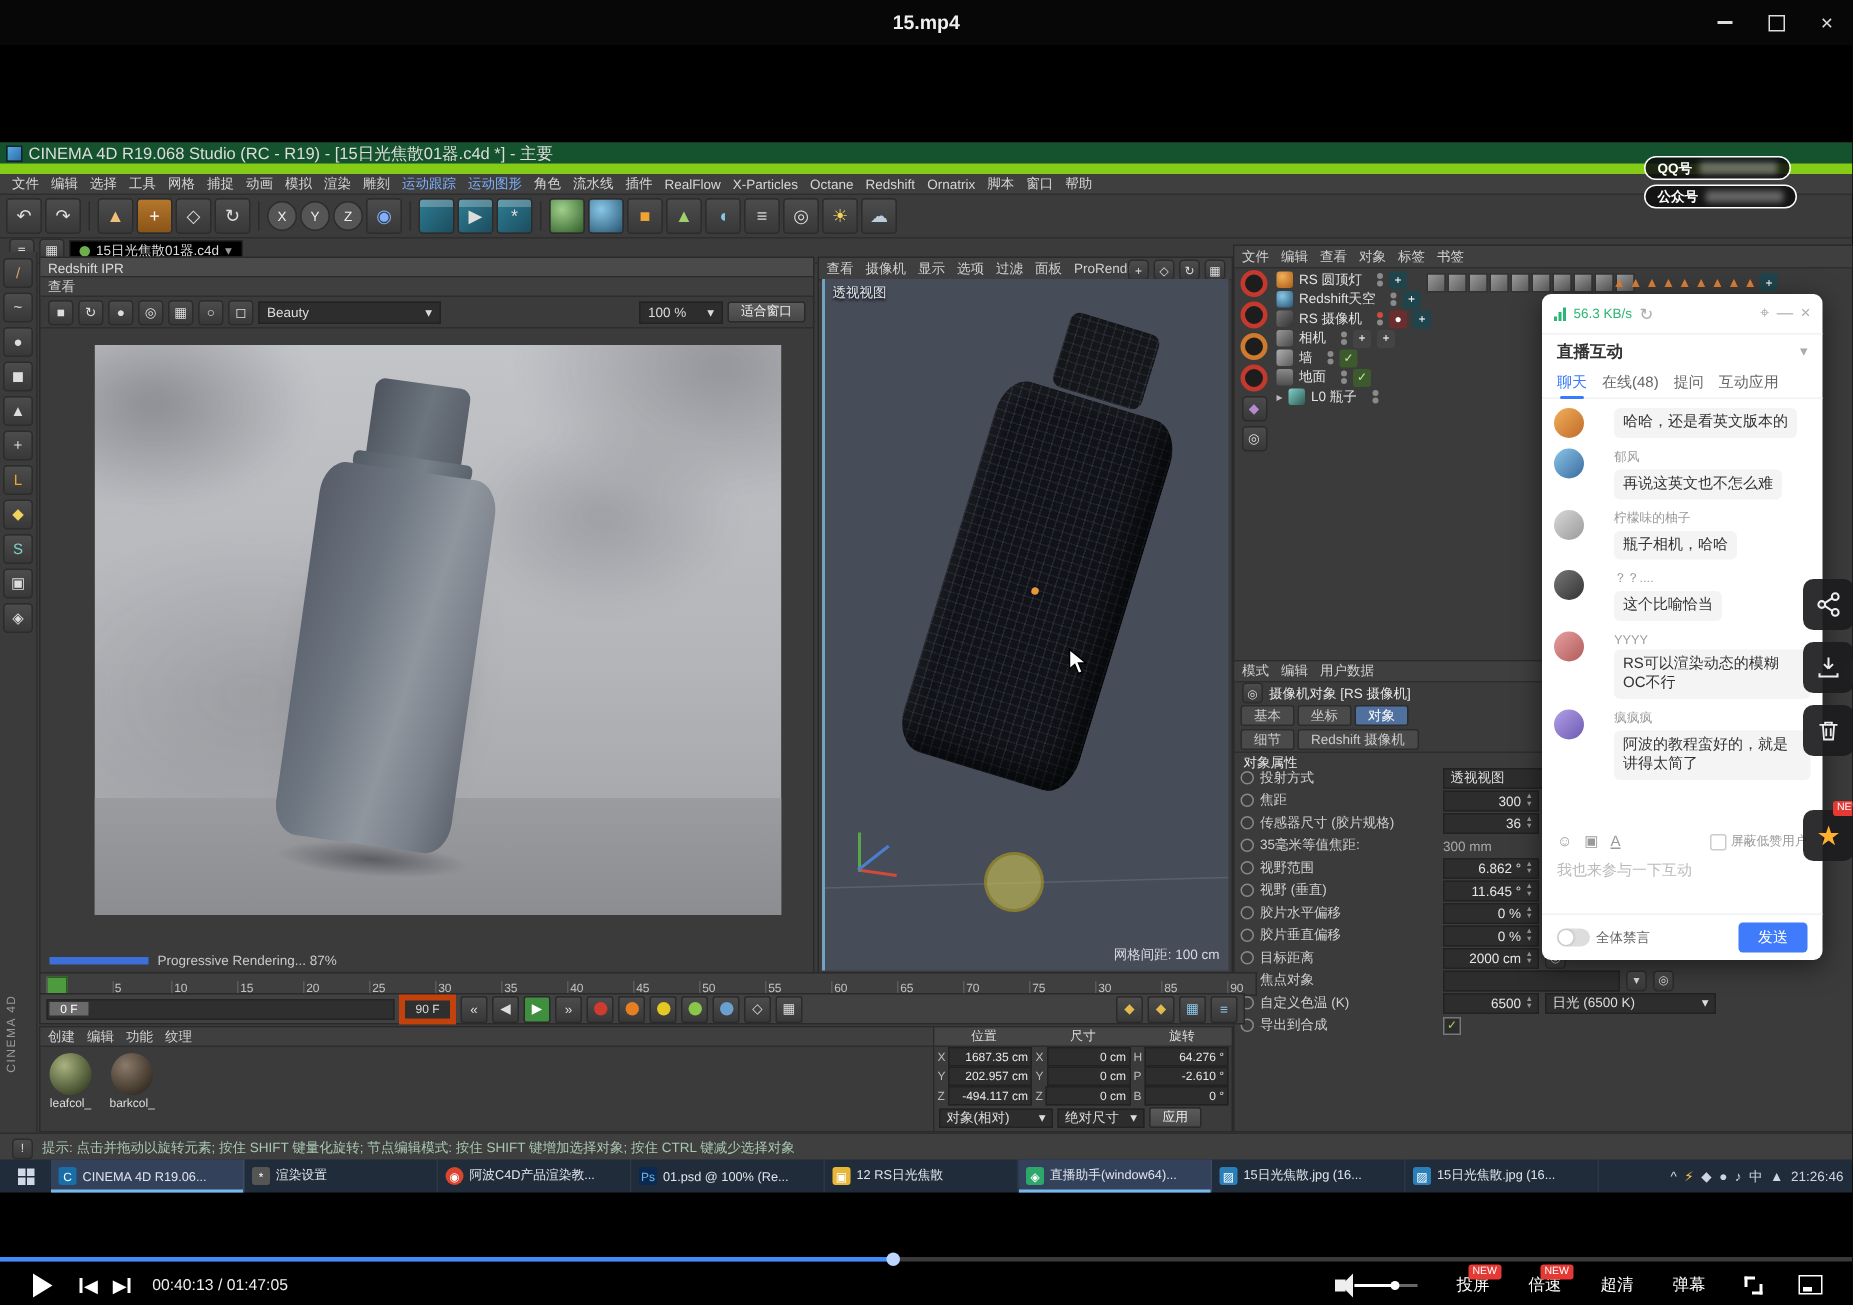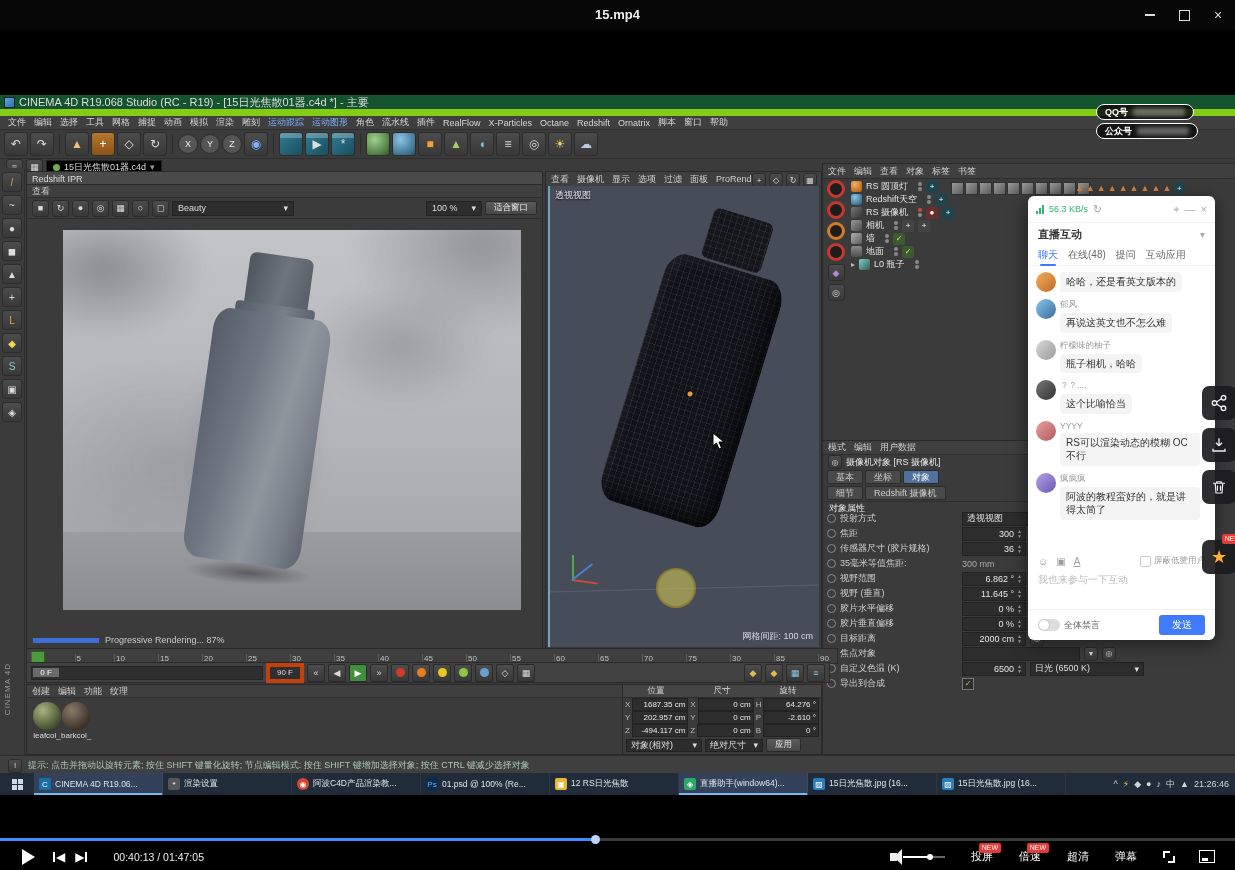--- a/index.html
+++ b/index.html
@@ -107,21 +107,21 @@
   .ruler span{font-size:8px;color:#c3c3c3;border-left:1px solid #5a5a5a;padding-left:1px}
   .playhead{position:absolute;left:4px;top:2px;width:11px;height:10px;background:#4e9a3f;border:1px solid #2c5c22}
   .transport{position:absolute;left:26px;top:567px;width:794px;height:19px;background:#414141;border:1px solid:#2a2a2a;display:flex;align-items:center;gap:3px;padding:0 4px}
   .tl-slider{width:230px;height:12px;background:#2f2f2f;border:1px solid #242424;position:relative}
   .tl-handle{position:absolute;left:1px;top:1px;width:26px;height:9px;background:#6a6a6a;font-size:8px;color:#fff;display:flex;align-items:center;justify-content:center}
   .fbox{background:#2f2f2f;border:4px solid #c2410c;height:12px;min-width:30px;display:flex;align-items:center;justify-content:center;font-size:8px;color:#ddd}
   .tr{width:16px;height:16px;border-radius:2px;background:linear-gradient(180deg,#4c4c4c,#383838);border:1px solid #2a2a2a;display:flex;align-items:center;justify-content:center;font-size:9px;color:#ddd;cursor:pointer}
   .dot{width:9px;height:9px;border-radius:50%}
   
   .mat-panel{position:absolute;left:26px;top:589px;width:596px;height:69px;background:#3b3b3b;border:1px solid #2a2a2a}
-  .mat-body{display:flex;gap:0;padding:4px 6px}
+  .mat-body{display:flex;gap:12px;padding:4px 6px}
   .mat-item{display:flex;flex-direction:column;align-items:center;gap:1px;cursor:pointer}
   .sphere{width:28px;height:28px;border-radius:50%;background:radial-gradient(circle at 35% 30%,#aab27e,#55603c 60%,#232a16)}
   .sphere.b2{background:radial-gradient(circle at 35% 30%,#8a7a6a,#4a3f33 60%,#1d1812)}
   .mat-name{font-size:8px;color:#ddd}
   .coord-panel{position:absolute;left:622px;top:589px;width:198px;height:69px;background:#3b3b3b;border:1px solid #2a2a2a;font-size:8.5px}
   .co-head{display:flex;height:12px;background:#454545;border-bottom:1px solid #2c2c2c;align-items:center}
   .co-head span{flex:1;text-align:center;color:#ddd;font-size:8.5px}
   .co-row{display:flex;align-items:center;height:13px;gap:2px;padding:0 2px}
   .co-cell{flex:1;display:flex;align-items:center;gap:2px}
   .co-cell b{font-weight:normal;color:#bbb;font-size:8px}
@@ -137,21 +137,21 @@
   .bars i{width:2px;background:#2bb673}
   .ch-speed{font-size:9px;color:#2bb673}
   .ch-hic{color:#aaa;font-size:11px;cursor:pointer}
   .ch-titlerow{height:22px;display:flex;align-items:center;justify-content:space-between;padding:0 10px}
   .ch-title{font-size:11px;color:#333;font-weight:bold}
   .ch-tabs{height:20px;display:flex;gap:10px;align-items:center;padding:0 10px;border-bottom:1px solid #f2f2f2}
   .ch-tab{font-size:10px;color:#666;cursor:pointer}
   .ch-tab.on{color:#3a7afe;position:relative}
   .ch-tab.on::after{content:"";position:absolute;left:2px;right:2px;bottom:-4px;height:2px;background:#3a7afe;border-radius:1px}
   .ch-msgs{flex:1;overflow:hidden;padding:6px 8px;display:flex;flex-direction:column;gap:7px}
-  .msg{display:flex;gap:4px}
+  .msg{display:flex;gap:20px}
   .ava{width:20px;height:20px;border-radius:50%;flex:0 0 auto}
   .mname{font-size:8.5px;color:#9a9a9a;margin-bottom:2px}
   .bubble{background:#f4f4f4;border-radius:4px;padding:3px 6px;font-size:10px;color:#333;line-height:1.35;max-width:128px}
   .ch-tools{height:20px;display:flex;align-items:center;gap:8px;padding:0 10px;color:#9a9a9a}
   .ch-filter{margin-left:auto;display:flex;align-items:center;gap:3px;font-size:8.5px;color:#999}
   .chk{width:9px;height:9px;border:1px solid #ccc;border-radius:2px}
   .ch-input{height:34px;padding:2px 10px;font-size:10px;color:#bbb}
   .ch-foot{height:30px;border-top:1px solid #f0f0f0;display:flex;align-items:center;justify-content:space-between;padding:0 10px}
   .toggle{width:22px;height:12px;border-radius:6px;background:#ddd;position:relative;cursor:pointer}
   .toggle::after{content:"";position:absolute;left:1px;top:1px;width:10px;height:10px;border-radius:50%;background:#fff;box-shadow:0 0 2px rgba(0,0,0,.3)}
@@ -176,21 +176,21 @@
   .tray span{font-size:9px;color:#cfd6df;cursor:pointer}
   .ttime{font-size:9.5px;color:#fff}
   
   .ptrack{position:absolute;left:0;top:838px;width:1235px;height:3px;background:#3a3a3a;z-index:45;cursor:pointer}
   .pfill{height:3px;background:#3f8cff;width:595px}
   .pknob{position:absolute;left:591px;top:-3px;width:9px;height:9px;border-radius:50%;background:#bcd6ff}
   .pcontrols{position:absolute;left:0;top:843px;width:1235px;height:27px;z-index:45;display:flex;align-items:center;color:#eee}
   .play{width:0;height:0;border-left:13px solid #fff;border-top:8px solid transparent;border-bottom:8px solid transparent;margin-left:22px;cursor:pointer}
   .skip{display:flex;align-items:center;cursor:pointer;color:#fff;font-size:12px;gap:1px}
   .skip .bar{width:2px;height:10px;background:#fff}
-  .ptime{font-size:10.5px;color:#eee;margin-left:26px}
+  .ptime{font-size:10.5px;color:#eee;margin-left:14px}
   .vol{display:flex;align-items:center;gap:6px;margin-left:auto}
   .spk{width:7px;height:8px;background:#eee;position:relative}
   .spk::after{content:"";position:absolute;left:4px;top:-4px;border-right:8px solid #eee;border-top:8px solid transparent;border-bottom:8px solid transparent}
   .vslider{width:42px;height:2px;background:#666;position:relative}
   .vslider i{position:absolute;left:0;top:0;height:2px;width:26px;background:#fff}
   .vslider b{position:absolute;left:24px;top:-2px;width:6px;height:6px;border-radius:50%;background:#fff}
   .pbtn{position:relative;font-size:11px;color:#fff;margin-left:26px;cursor:pointer}
   .fsico{width:12px;height:12px;position:relative;margin-left:26px;cursor:pointer}
   .fsico::before,.fsico::after{content:"";position:absolute;width:5px;height:5px;border:2px solid #fff}
   .fsico::before{left:0;top:0;border-right:none;border-bottom:none}

